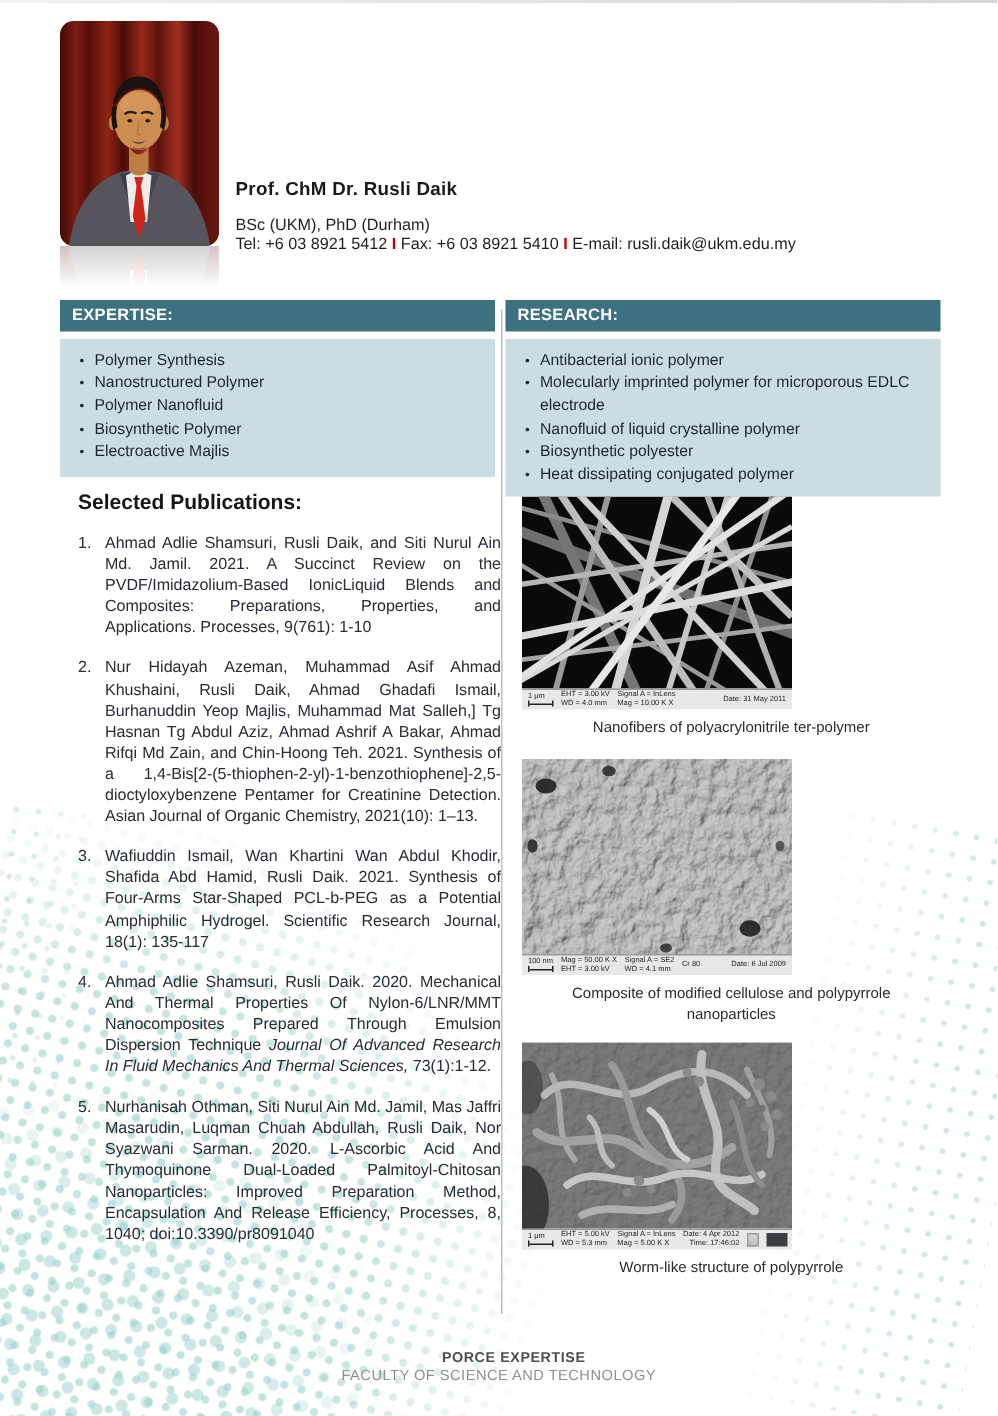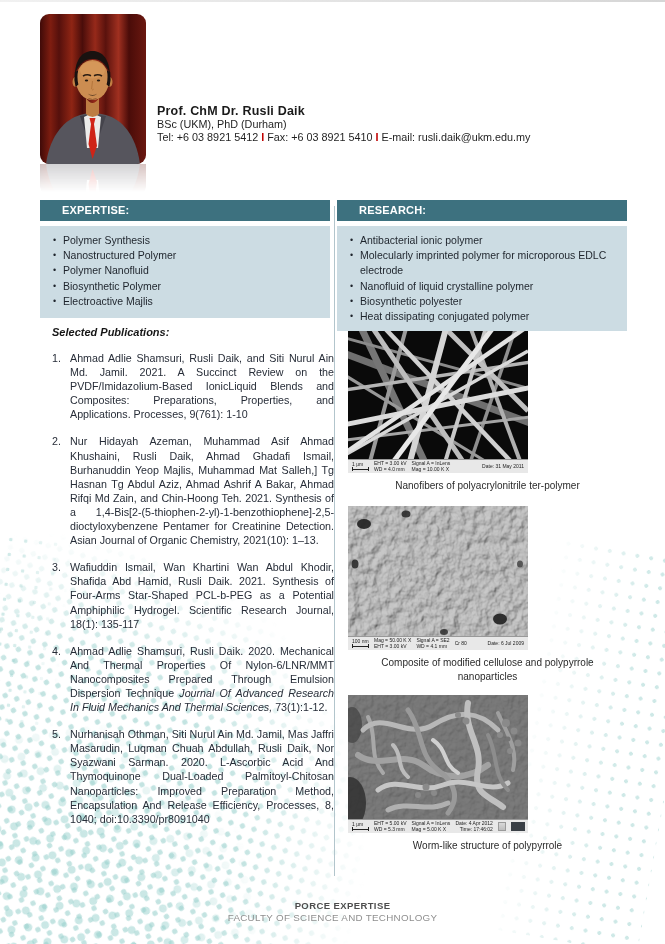--- a/index.html
+++ b/index.html
@@ -34,42 +34,42 @@
   .content{position:relative;z-index:1;}
 
   
   .photo-stack{position:absolute;left:40px;top:14px;width:106px;}
   .photo-main{width:106px;height:150px;border-radius:9px;overflow:hidden;display:block;}
   .photo-main svg{display:block;}
   .refl-wrap{height:32px;overflow:hidden;opacity:.32;border-radius:0 0 9px 9px;
       -webkit-mask-image:linear-gradient(to bottom,rgba(0,0,0,.8),transparent 88%);
       mask-image:linear-gradient(to bottom,rgba(0,0,0,.8),transparent 88%);}
   .refl-wrap svg{display:block;transform:scaleY(-1);}
-  .id-block{position:absolute;left:157px;top:104px;width:480px;}
+  .id-block{position:absolute;left:157px;top:119px;width:480px;}
   .name{font-size:12.5px;font-weight:bold;color:#1a1a1a;letter-spacing:.2px;}
-  .quals{font-size:10.8px;color:#1f1f1f;}
+  .quals{margin-top:11px;font-size:10.8px;color:#1f1f1f;}
   .contact{margin-top:1px;font-size:10.8px;color:#1f1f1f;white-space:nowrap;}
   .sep{color:var(--accent_red,#c00000);font-weight:bold;padding:0 3px;}
 
   
   .two-col{position:absolute;left:40px;top:200px;width:587px;display:flex;gap:7px;}
   .col{width:290px;}
   .bar{height:21px;line-height:21px;background:var(--teal_header,#3d717f);color:#fff;
-       font-weight:bold;font-size:11px;padding-left:22px;letter-spacing:.2px;}
+       font-weight:bold;font-size:11px;padding-left:8px;letter-spacing:.2px;}
   .blue-box{margin-top:5px;background:var(--panel_bg,#ccdce3);padding:7px 5px 7px 6px;
        font-size:10.5px;color:#1e242c;min-height:78px;}
   .b-item{display:flex;line-height:15.2px;}
   .b-dot{flex:none;width:17px;text-align:center;font-size:9px;}
 
   .divider-v{position:absolute;left:334px;top:206px;width:1px;height:670px;background:#b2c5cc;}
 
   
   .main{position:absolute;left:40px;top:326px;width:587px;display:flex;}
   .pubs{width:294px;box-sizing:border-box;padding-left:12px;flex:none;}
-  .pubs-title{font-size:11px;font-weight:bold;color:#161616;font-style:italic;}
+  .pubs-title{font-size:14px;font-weight:bold;color:#161616;}
   .pub-list{margin-top:13px;}
   .pub-item{display:flex;margin-bottom:13px;font-size:10.7px;line-height:14.1px;color:#272d38;}
   .pub-num{flex:none;width:18px;}
   .pub-text{flex:1;text-align:justify;}
   .pub-text .it{font-style:italic;}
 
   .figs{flex:1;display:flex;flex-direction:column;align-items:flex-start;padding-left:14px;}
   .sem-figure{width:180px;flex:none;}
   .sem-figure svg{display:block;}
   .fig1{margin-top:5px;}

